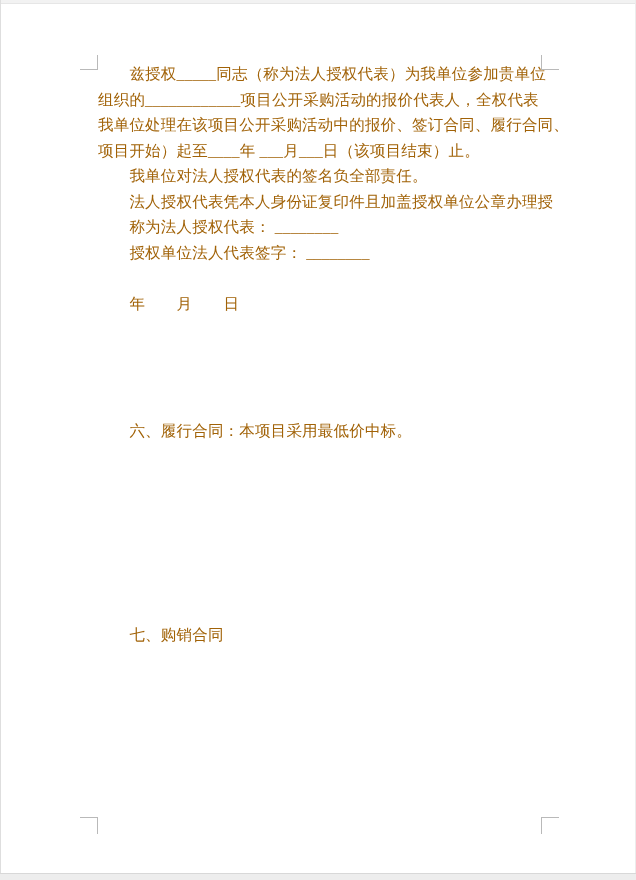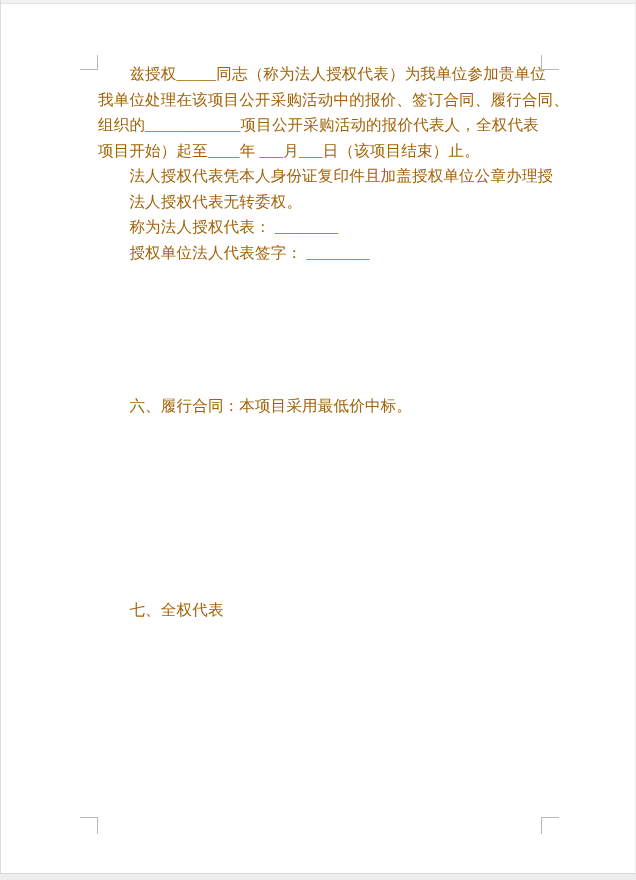--- a/index.html
+++ b/index.html
@@ -67,39 +67,40 @@
   <div class="edge-right"></div>
 
   <div class="page">
     <div class="mark mark-tl"></div>
     <div class="mark mark-tr"></div>
     <div class="mark mark-bl"></div>
     <div class="mark mark-br"></div>
 
     <div class="doc-text">
         <div class="doc-line">　　兹授权_____同志（称为法人授权代表）为我单位参加贵单位</div>
+        <div class="doc-line">组织的____________项目公开采购活动的报价代表人，全权代表</div>
         <div class="doc-line">我单位处理在该项目公开采购活动中的报价、签订合同、履行合同、</div>
-        <div class="doc-line">组织的____________项目公开采购活动的报价代表人，全权代表</div>
         <div class="doc-line">项目开始）起至____年 ___月___日（该项目结束）止。</div>
+        <div class="doc-line">　　我单位对法人授权代表的签名负全部责任。</div>
         <div class="doc-line">　　法人授权代表凭本人身份证复印件且加盖授权单位公章办理授</div>
-        <div class="doc-line">　　法人授权代表无转委权。</div>
         <div class="doc-line">　　称为法人授权代表： ________</div>
         <div class="doc-line">　　授权单位法人代表签字： ________</div>
         <div class="doc-line"></div>
+        <div class="doc-line">　　年　　月　　日</div>
         <div class="doc-line"></div>
         <div class="doc-line"></div>
         <div class="doc-line"></div>
         <div class="doc-line"></div>
         <div class="doc-line">　　六、履行合同：本项目采用最低价中标。</div>
         <div class="doc-line"></div>
         <div class="doc-line"></div>
         <div class="doc-line"></div>
         <div class="doc-line"></div>
         <div class="doc-line"></div>
         <div class="doc-line"></div>
         <div class="doc-line"></div>
-        <div class="doc-line">　　七、全权代表</div>
+        <div class="doc-line">　　七、购销合同</div>
       </div>
   </div>
 
   <div class="page-gap-bottom"></div>
 
 </div>
 
 </body></html>

